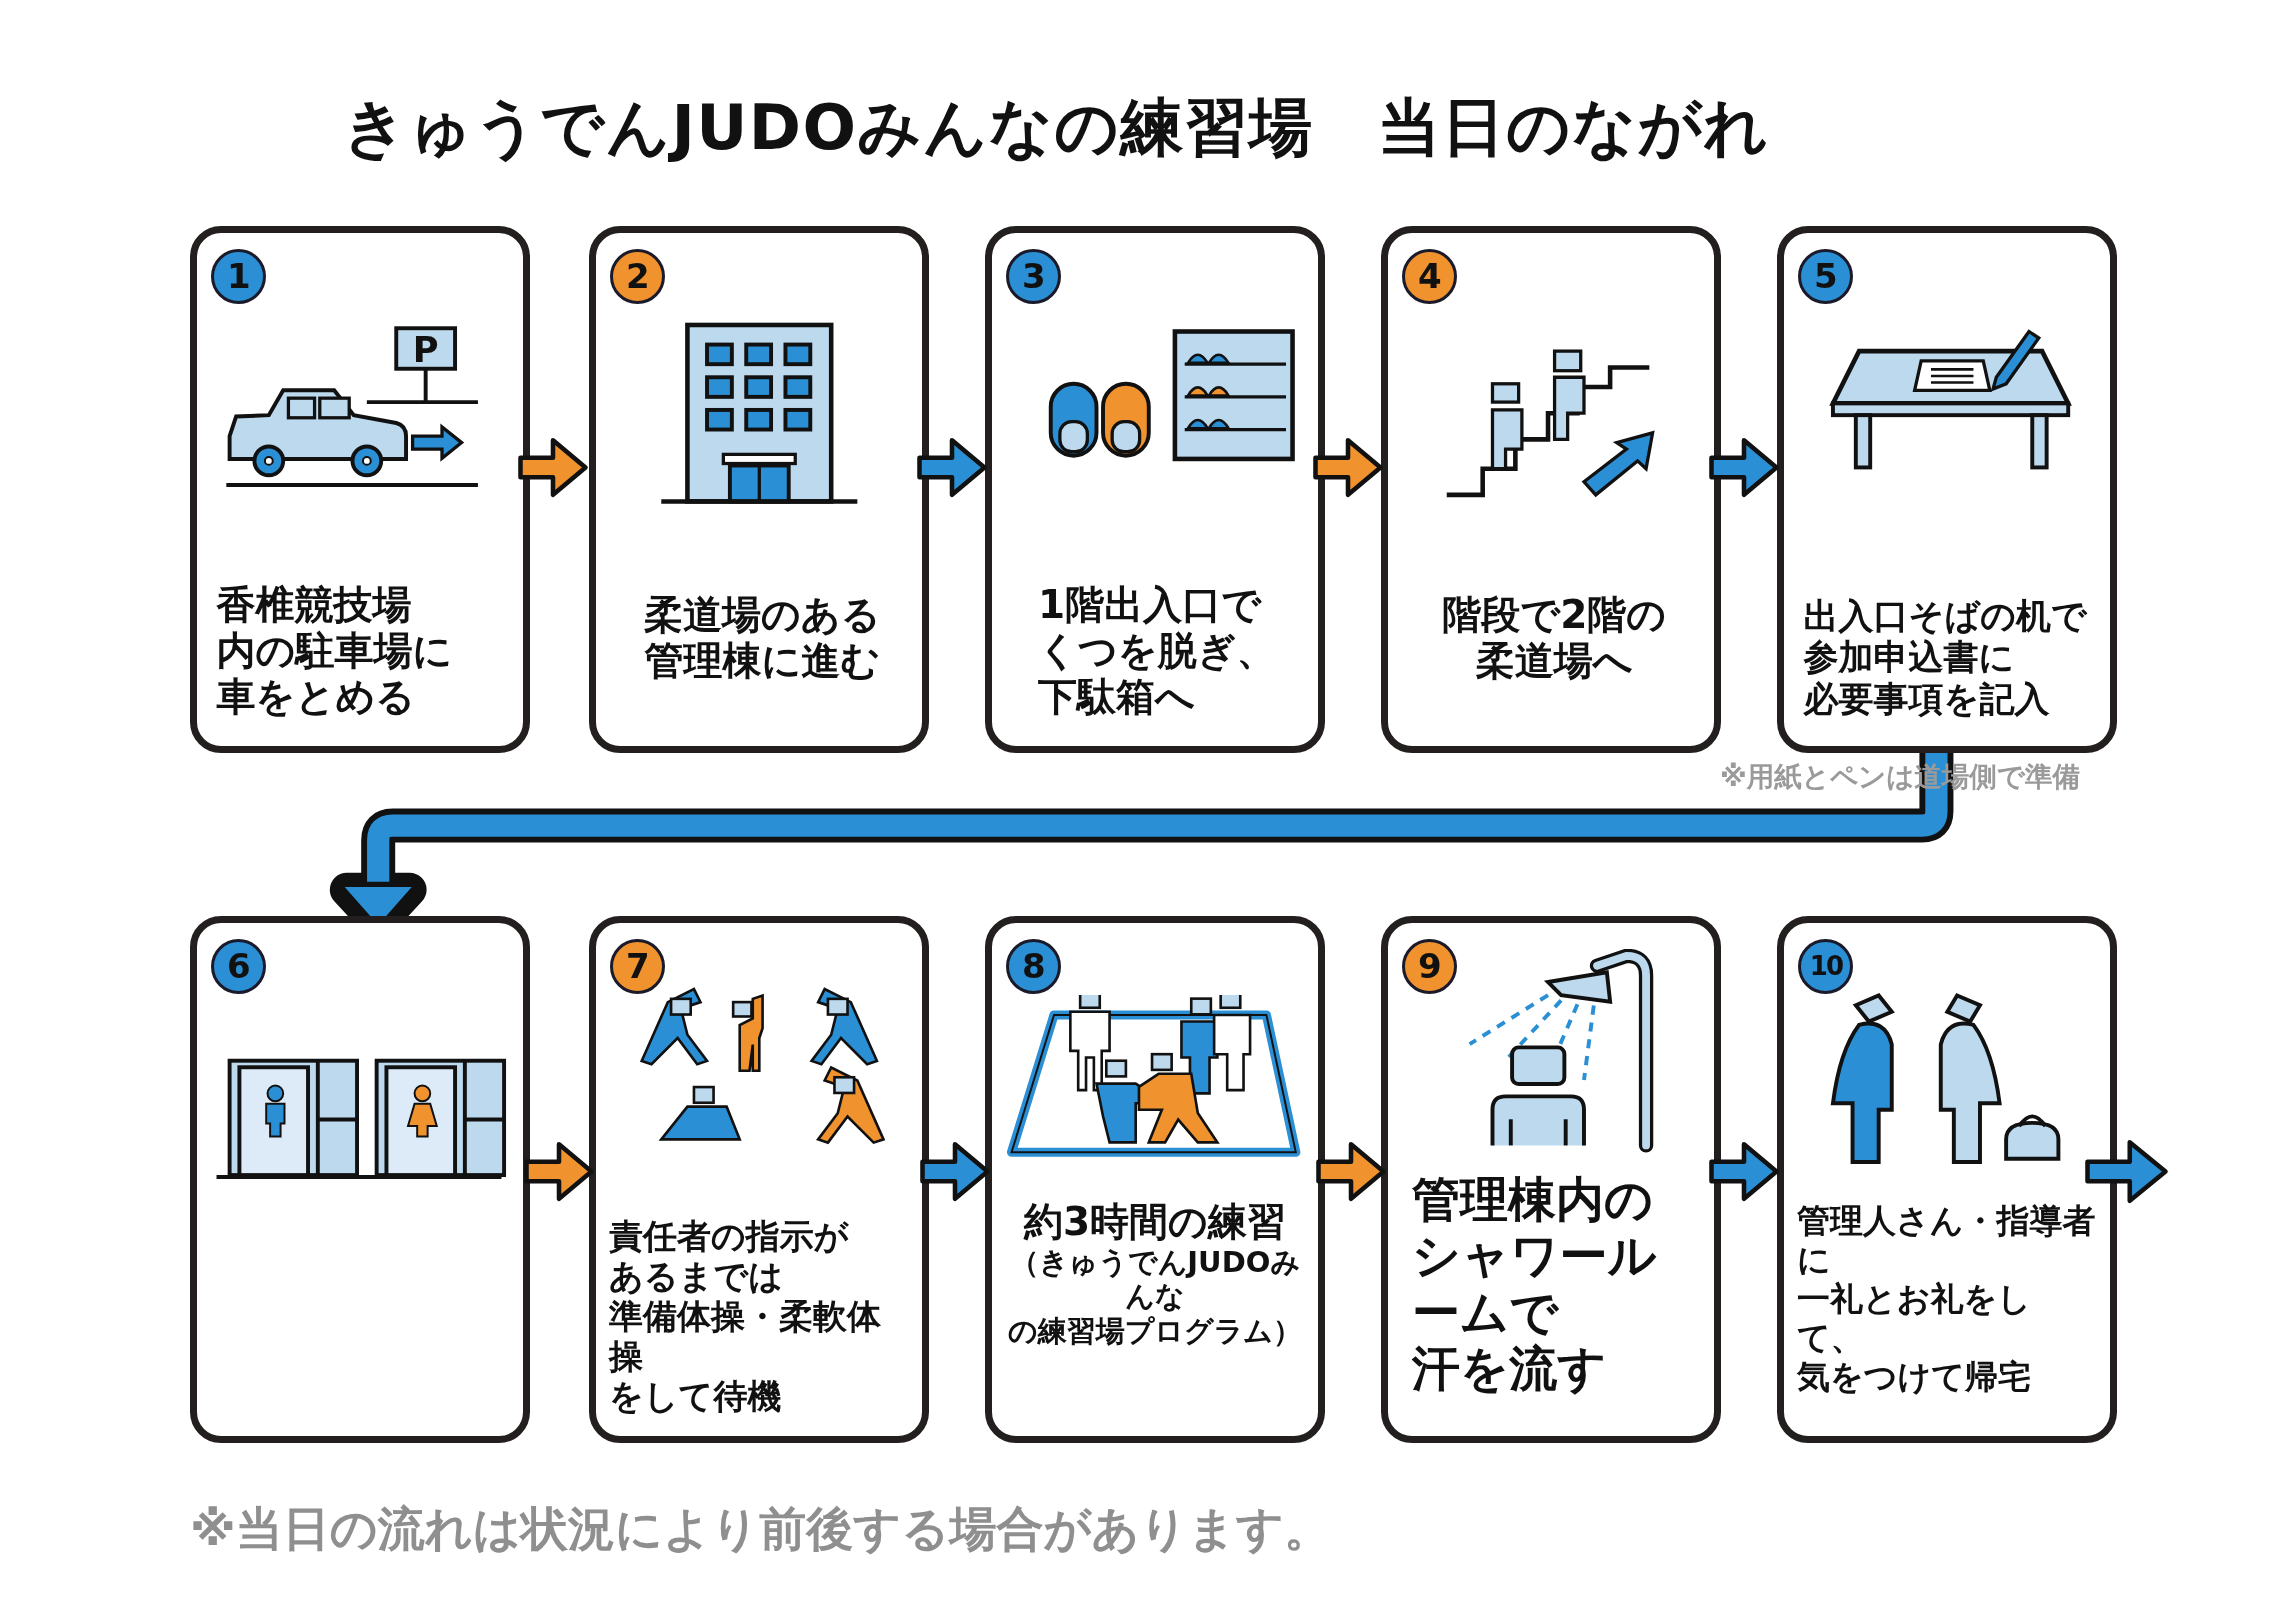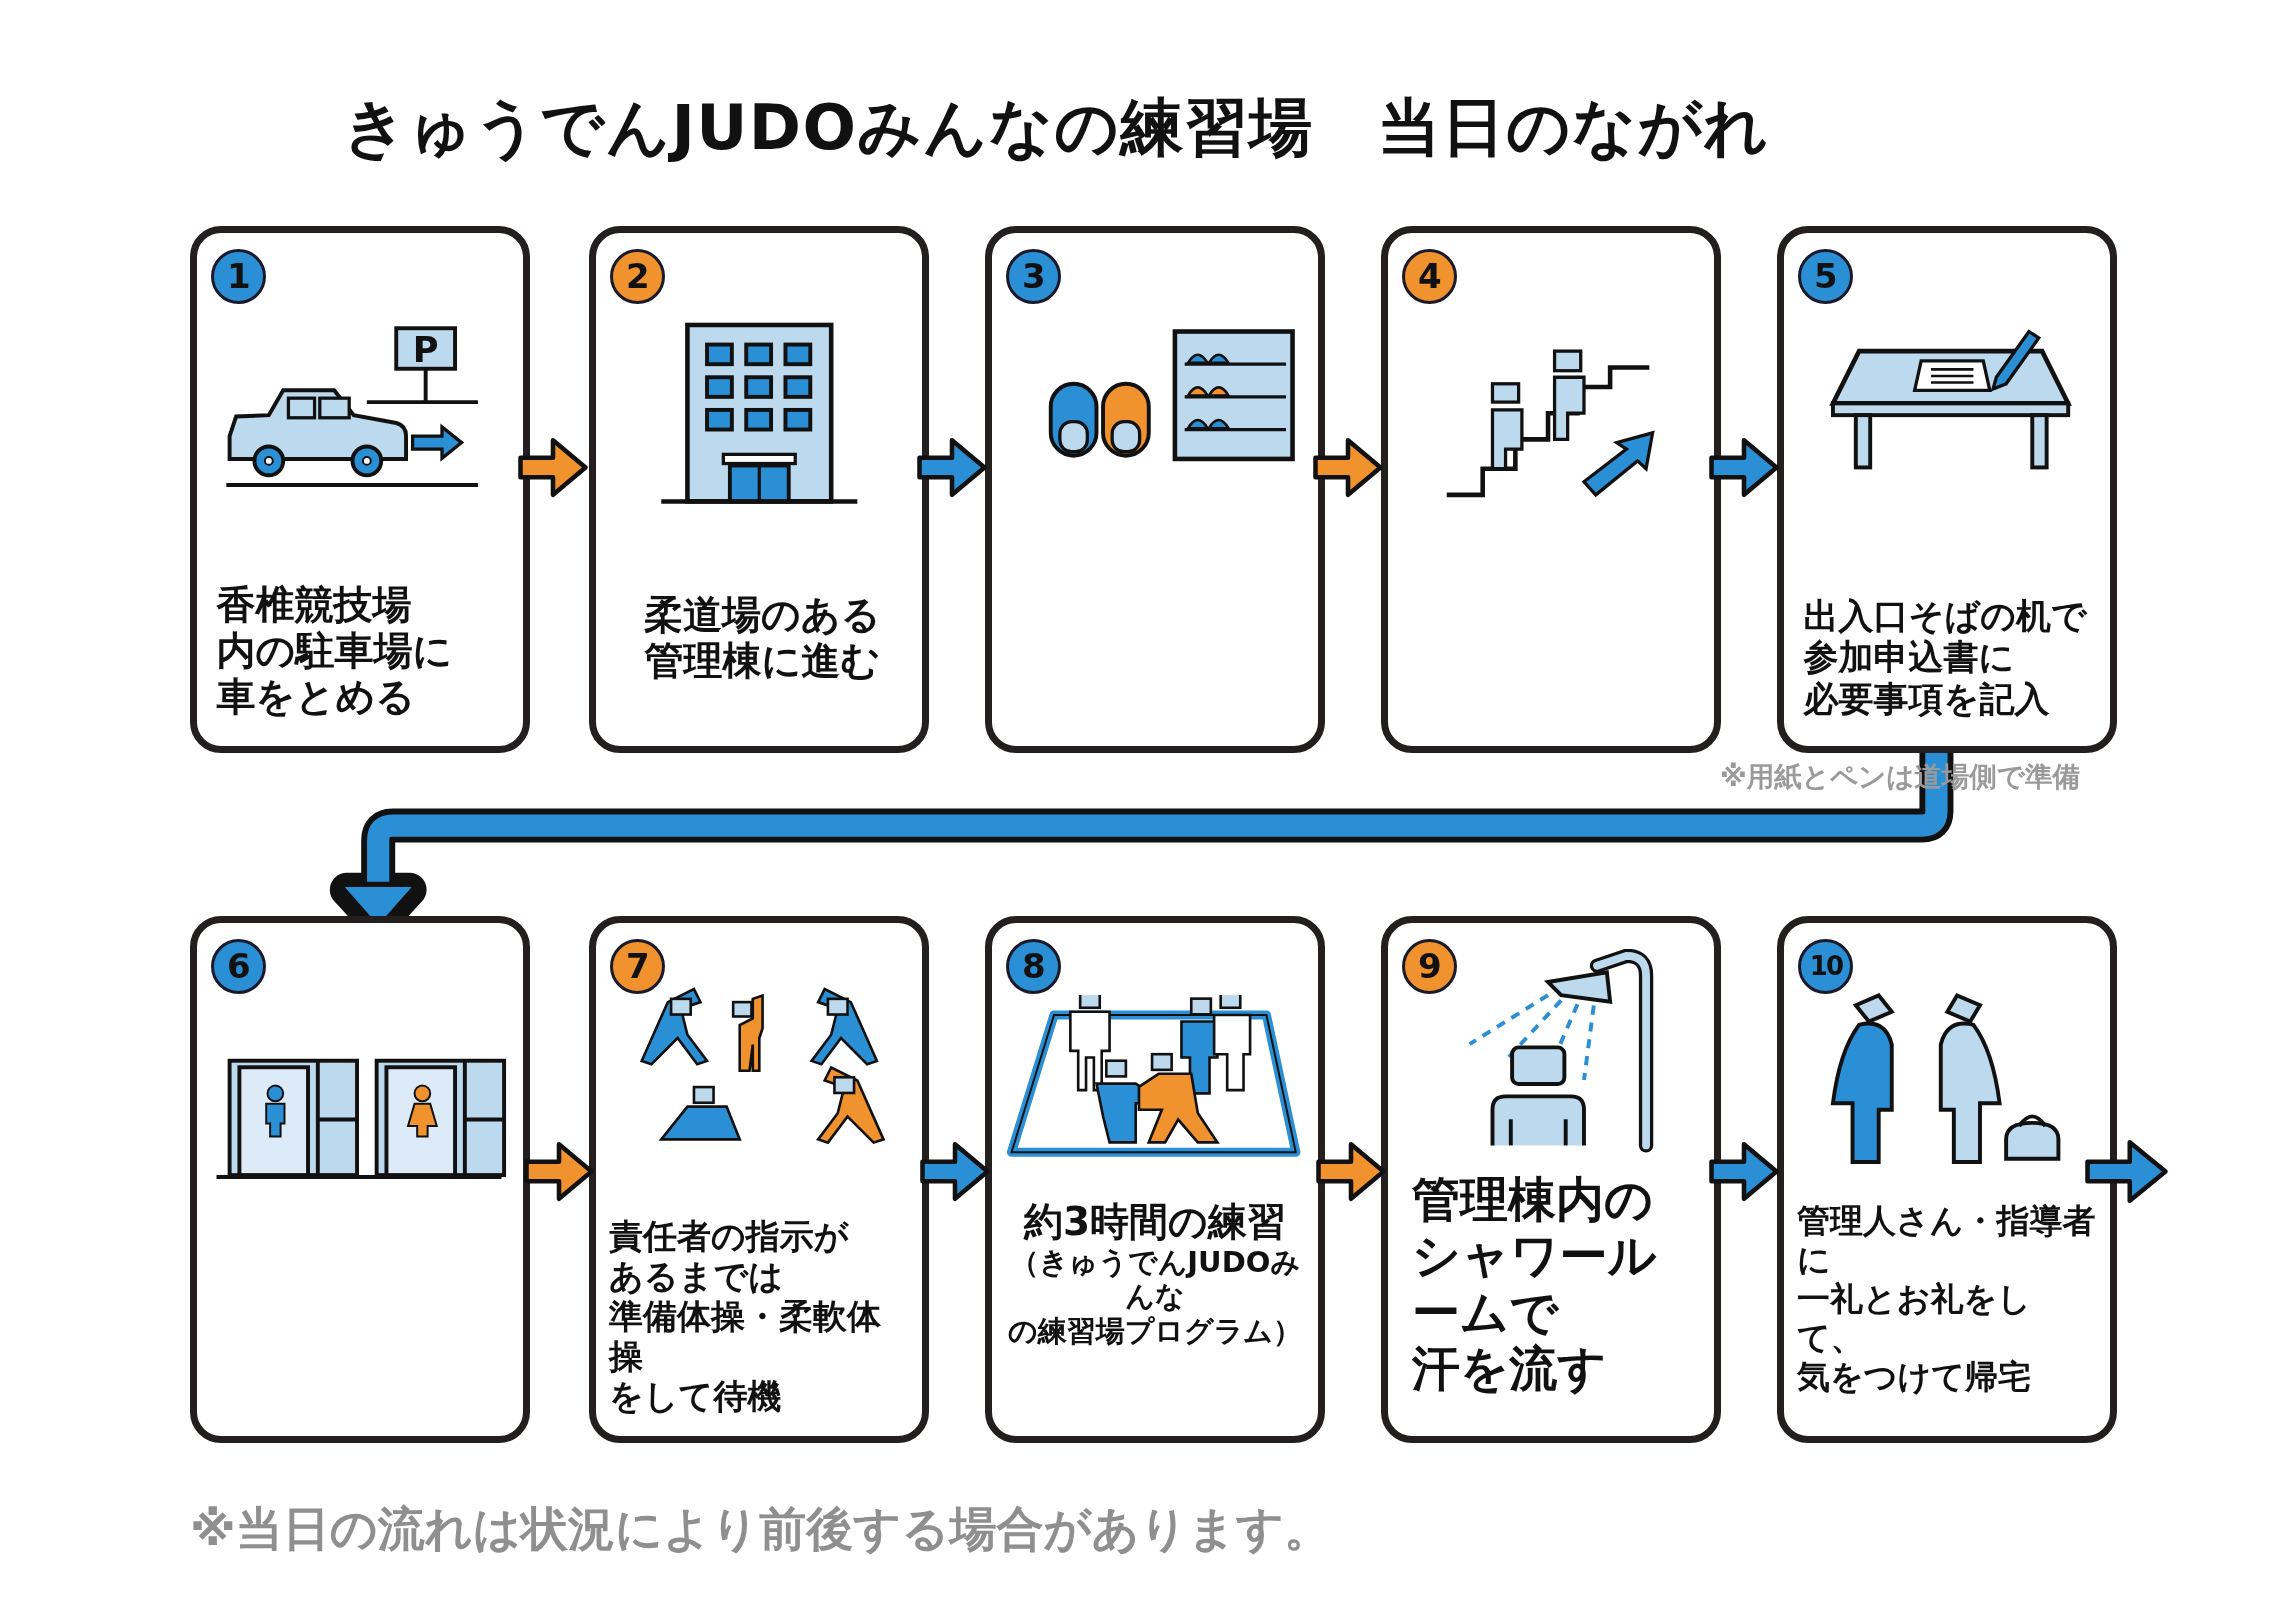--- a/index.html
+++ b/index.html
@@ -98,32 +98,37 @@
       <path d="M280 138 q15 -25 30 0z" fill="#f0922e"></path>
         <path d="M312 138 q15 -25 30 0z" fill="#f0922e"></path>
       <path d="M280 188 q15 -25 30 0z" fill="#2a8fd4"></path>
         <path d="M312 188 q15 -25 30 0z" fill="#2a8fd4"></path>
     </g>
     <rect x="70" y="120" width="70" height="110" rx="35" fill="#2a8fd4" stroke="#111" stroke-width="6"></rect>
     <rect x="84" y="178" width="42" height="46" rx="18" fill="#bdd9ee" stroke="#111" stroke-width="5"></rect>
     <rect x="150" y="120" width="70" height="110" rx="35" fill="#f0922e" stroke="#111" stroke-width="6"></rect>
     <rect x="164" y="178" width="42" height="46" rx="18" fill="#bdd9ee" stroke="#111" stroke-width="5"></rect>
   </svg>
+  <div class="caption" style="left:46px;">1階出入口で
+くつを脱ぎ、
+下駄箱へ</div>
 </div>
 
 <div class="card" style="left:1381px; top:226px;">
   <div class="badge orange">4</div>
   <svg class="illus" viewBox="0 0 456 360">
     <polyline points="70,290 125,290 125,250 175,250 175,205 225,205 225,165 270,165 270,125 320,125 320,95 380,95" fill="none" stroke="#111" stroke-width="7"></polyline>
     <rect x="140" y="120" width="40" height="28" fill="#bdd9ee" stroke="#111" stroke-width="5"></rect>
     <path d="M140 160 h45 v60 h-25 v30 h-20z" fill="#bdd9ee" stroke="#111" stroke-width="5"></path>
     <rect x="235" y="70" width="40" height="30" fill="#bdd9ee" stroke="#111" stroke-width="5"></rect>
     <path d="M235 110 h45 v55 h-25 v40 h-20z" fill="#bdd9ee" stroke="#111" stroke-width="5"></path>
     <polygon points="280,270 345,220 330,210 385,195 375,250 362,238 298,290" fill="#2a8fd4" stroke="#111" stroke-width="5"></polygon>
   </svg>
+  <div class="caption center" style="bottom:62px;">階段で2階の
+柔道場へ</div>
 </div>
 
 <div class="card" style="left:1777px; top:226px;">
   <div class="badge blue">5</div>
   <svg class="illus" viewBox="0 0 456 360">
     <polygon points="95,70 375,70 415,150 55,150" fill="#bdd9ee" stroke="#111" stroke-width="7"></polygon>
     <rect x="55" y="150" width="360" height="18" fill="#bdd9ee" stroke="#111" stroke-width="6"></rect>
     <rect x="90" y="168" width="22" height="80" fill="#bdd9ee" stroke="#111" stroke-width="6"></rect>
     <rect x="360" y="168" width="22" height="80" fill="#bdd9ee" stroke="#111" stroke-width="6"></rect>
     <polygon points="190,85 285,85 295,130 180,130" fill="#fff" stroke="#111" stroke-width="5"></polygon>

